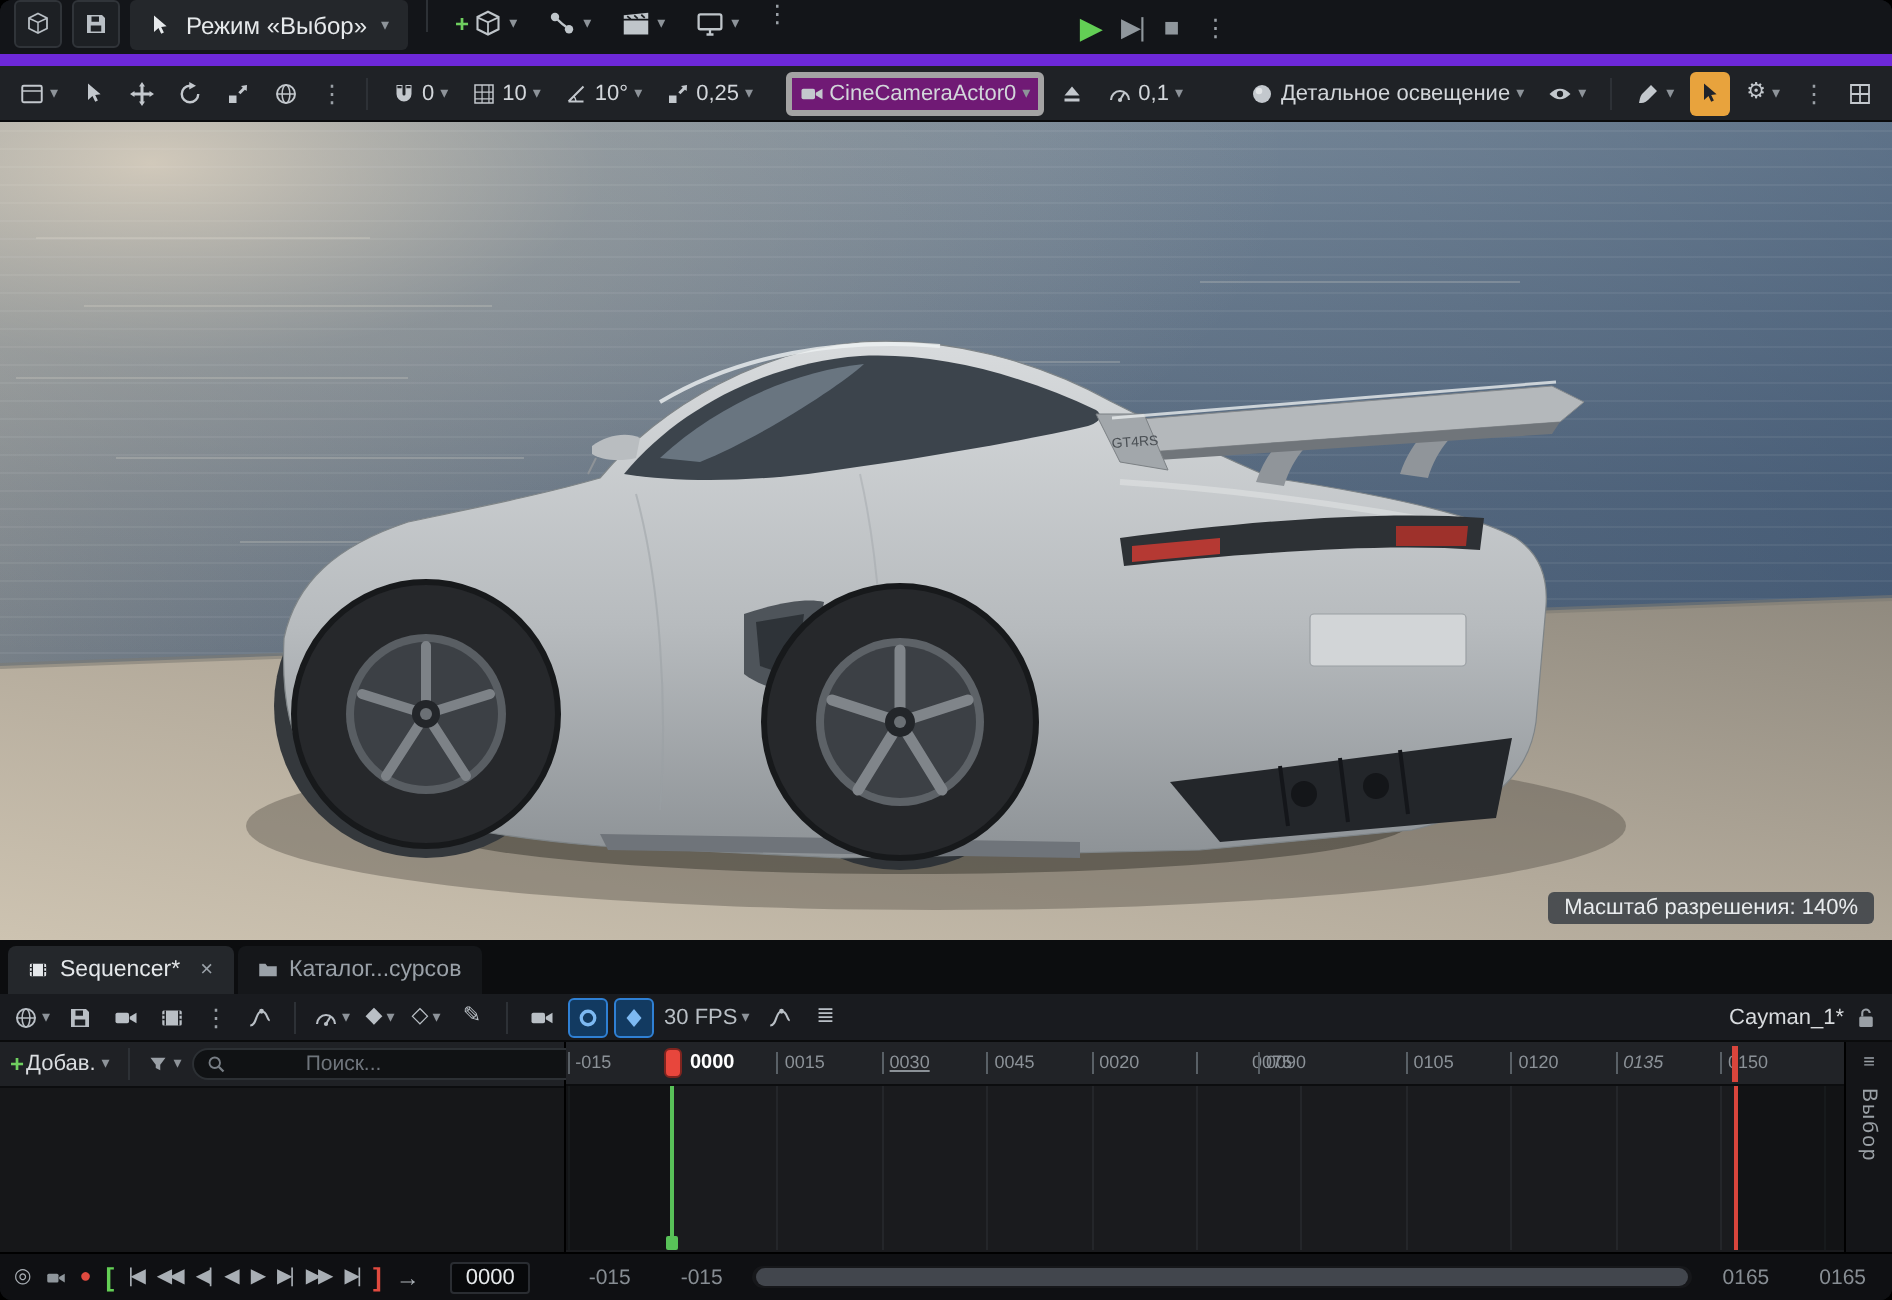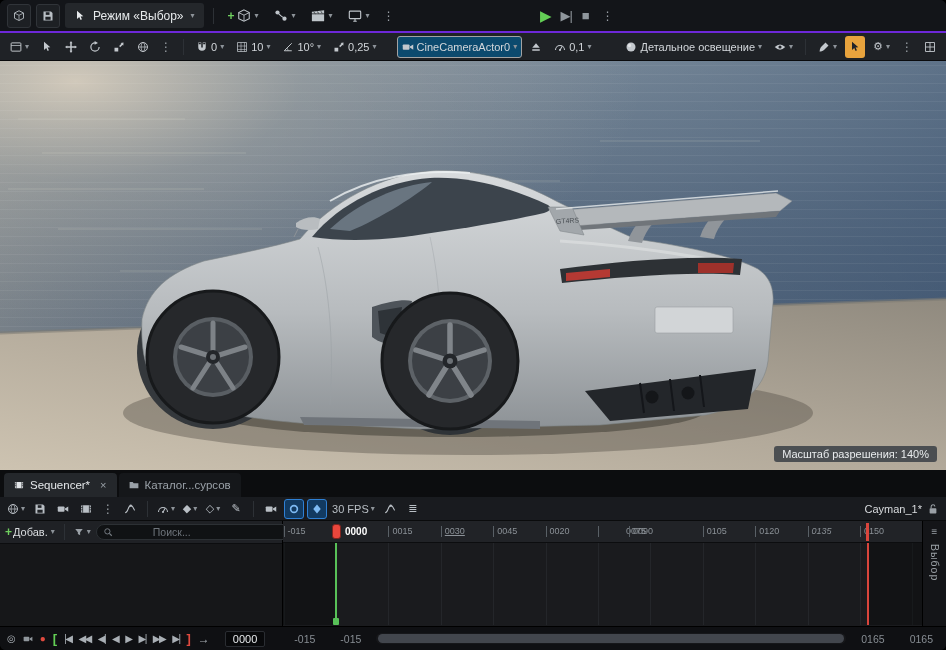--- a/index.html
+++ b/index.html
@@ -10,35 +10,35 @@
   
   .ic { width:14px; height:14px; fill:currentColor; display:block; }
   .ic.sm { width:12px; height:12px; }
   .ic.xs { width:10px; height:10px; }
   .caret { font-size:8px; color:#8d9399; line-height:1; }
   .kebab { font-size:12px; color:#9aa0a6; padding:0 3px; }
   .vsep { width:1px; height:16px; background:#2d3136; margin:0 4px; flex:none; }
   button { background:none; border:none; color:inherit; font:inherit; cursor:default; }
 
   
-  .top-bar { height:33px; background:#131519; border-bottom:2px solid #6d28d9; display:flex; align-items:center; padding:0 7px; gap:5px; }
+  .top-bar { height:33px; background:#131519; border-bottom:6px solid #6d28d9; display:flex; padding:0 7px; gap:5px; }
   .icon-btn { height:24px; min-width:24px; border-radius:3px; display:flex; align-items:center; justify-content:center; color:#b9bfc5; }
   .framed { background:#1d2024; border:1px solid #303439; }
   .mode-dd { height:25px; display:flex; align-items:center; gap:7px; background:#24272b; border-radius:3px; padding:0 9px; font-size:12px; color:#e6e9eb; }
   .tb-dd { height:24px; display:flex; align-items:center; gap:4px; padding:0 5px; border-radius:3px; color:#bfc5ca; }
   .plusbadge { color:#6fcf5f; font-weight:bold; font-size:12px; margin-right:-2px; }
   .play-group { display:flex; align-items:center; gap:10px; }
   .play-btn { font-size:13px; color:#8f969c; letter-spacing:-1px; }
   .play-btn.play { color:#63cf55; font-size:15px; }
 
   
   .vp-bar { height:28px; background:#1f2226; border-bottom:1px solid #0a0b0d; display:flex; align-items:center; padding:0 6px; gap:4px; font-size:11px; color:#c3c8cd; }
   .vp-btn { height:22px; display:flex; align-items:center; gap:3px; padding:0 4px; border-radius:3px; color:#c3c8cd; }
   .vp-btn .val { font-size:11px; color:#d2d6da; }
-  .vp-dd-dark { background:#0c4a6e; border:1px solid #a3a3a3; }
+  .vp-dd-dark { background:#701a75; border:3px solid #a3a3a3; }
   .orange-btn { background:#e8a33d; color:#20232a; }
   .gap-grow { flex:1 1 auto; }
 
   
   .viewport { position:relative; height:409px; background:#3c4a5c; overflow:hidden; }
   .viewport svg.scene { position:absolute; inset:0; display:block; }
   .res-badge { position:absolute; right:9px; bottom:8px; background:rgba(52,58,66,.82); color:#e9ecee; font-size:11px; padding:2px 8px; border-radius:3px;margin-top:28px; }
 
   
   .tab-bar { height:27px; background:#0c0d0f; display:flex; align-items:flex-end; padding:0 4px; gap:2px; }

